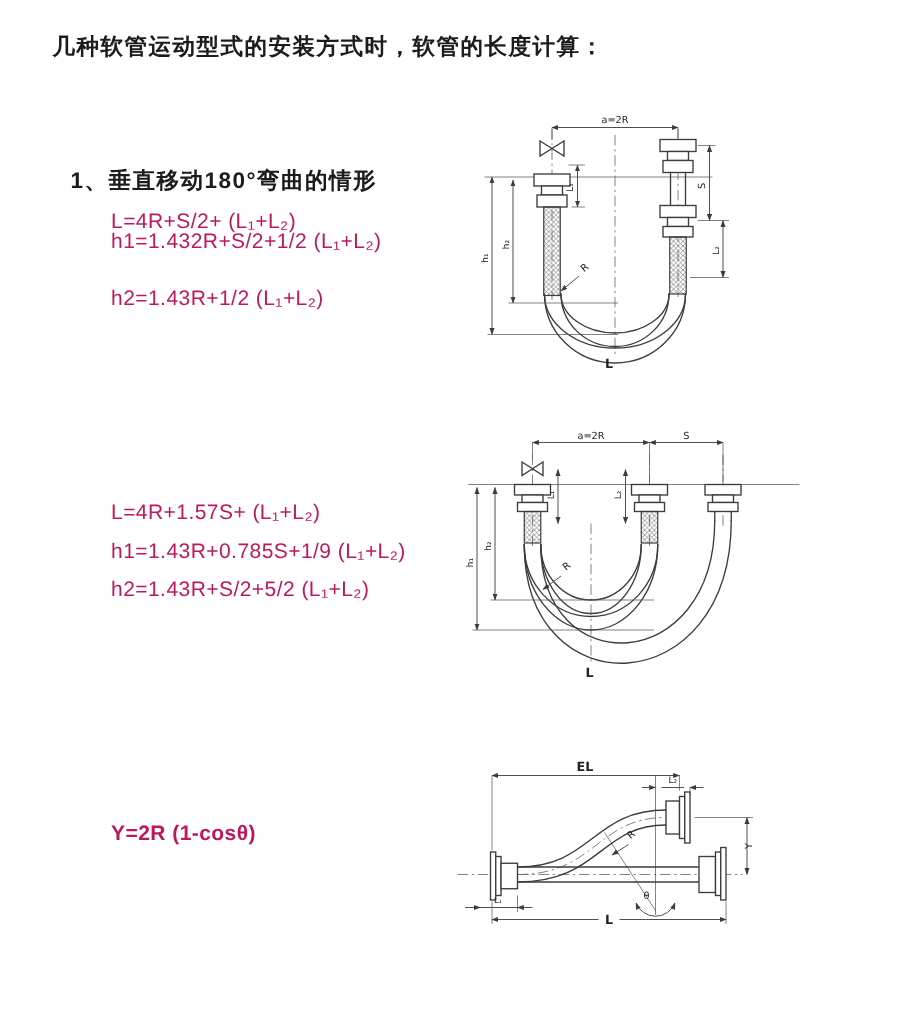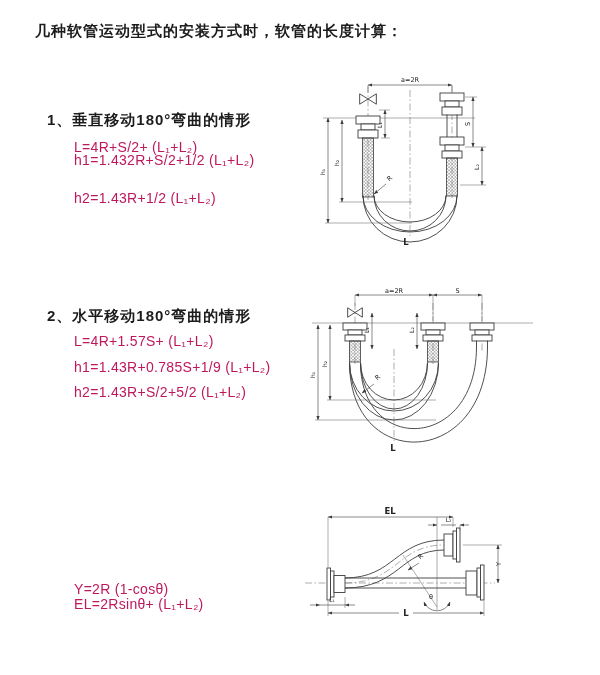--- a/index.html
+++ b/index.html
@@ -100,21 +100,20 @@
     <text class="t65" x="105" y="14" text-anchor="middle">a=2R</text>
     <text class="t6" x="77" y="57" transform="rotate(-90 77 57)" text-anchor="middle">L₁</text>
     <text class="t65" x="165" y="56" transform="rotate(-90 165 56)" text-anchor="middle">S</text>
     <text class="t6" x="174" y="99" transform="rotate(-90 174 99)" text-anchor="middle">L₂</text>
     <text class="t6" x="20" y="104" transform="rotate(-90 20 104)" text-anchor="middle">h₁</text>
     <text class="t6" x="34" y="95" transform="rotate(-90 34 95)" text-anchor="middle">h₂</text>
     <text class="t65" x="86" y="112" transform="rotate(-40 86 112)" text-anchor="middle">R</text>
     <text class="t8" x="101" y="177" text-anchor="middle">L</text>
   </svg>
 
-  <div class="abs sec-heading" style="left:47px;top:307px;">2、水平移动180°弯曲的情形</div>
   <div class="abs formula" style="left:74px;top:333px;">L=4R+1.57S+ (L₁+L₂)</div>
   <div class="abs formula" style="left:74px;top:359px;">h1=1.43R+0.785S+1/9 (L₁+L₂)</div>
   <div class="abs formula" style="left:74px;top:384px;">h2=1.43R+S/2+5/2 (L₁+L₂)</div>
 
   <svg style="left:305px;top:283px;" width="295" height="175" viewBox="0 0 295 175">
     <g>
       <line class="cl" x1="50" y1="20" x2="50" y2="82"></line>
       <line class="cl" x1="128" y1="20" x2="128" y2="82"></line>
       <line class="cl" x1="177" y1="20" x2="177" y2="68"></line>
       <line class="cl" x1="89" y1="66" x2="89" y2="158"></line>
@@ -168,22 +167,21 @@
     <text class="t65" x="89" y="9.5" text-anchor="middle">a=2R</text>
     <text class="t65" x="152.5" y="9.5" text-anchor="middle">S</text>
     <text class="t6" x="64" y="47" transform="rotate(-90 64 47)" text-anchor="middle">L₁</text>
     <text class="t6" x="109" y="47" transform="rotate(-90 109 47)" text-anchor="middle">L₂</text>
     <text class="t6" x="10" y="92" transform="rotate(-90 10 92)" text-anchor="middle">h₁</text>
     <text class="t6" x="22" y="81" transform="rotate(-90 22 81)" text-anchor="middle">h₂</text>
     <text class="t65" x="74" y="96" transform="rotate(-40 74 96)" text-anchor="middle">R</text>
     <text class="t8" x="88" y="168" text-anchor="middle">L</text>
   </svg>
 
-  <div class="abs formula" style="left:74px;top:581px;">Y=2R (1-cosθ)</div>
-  <div class="abs formula" style="left:74px;top:596px;">EL=2Rsinθ+ (L₁+L₂)</div>
+  <div class="abs formula" style="left:74px;top:547px;font-weight:bold;">Y=2R (1-cosθ)</div>
 
   <svg style="left:300px;top:500px;" width="300" height="125" viewBox="0 0 300 125">
     <g>
       <line class="cl" x1="5" y1="83" x2="195" y2="83"></line>
       <path class="cl" d="M45,83 C97.5,83 97.5,45 144,45"></path>
       <line class="ref" x1="137" y1="17" x2="137" y2="110"></line>
       <line class="ref" x1="103" y1="55" x2="137" y2="107"></line>
     </g>
     <g>
       <path class="ol" d="M45,78 C95,78 95,40 144,40"></path>

